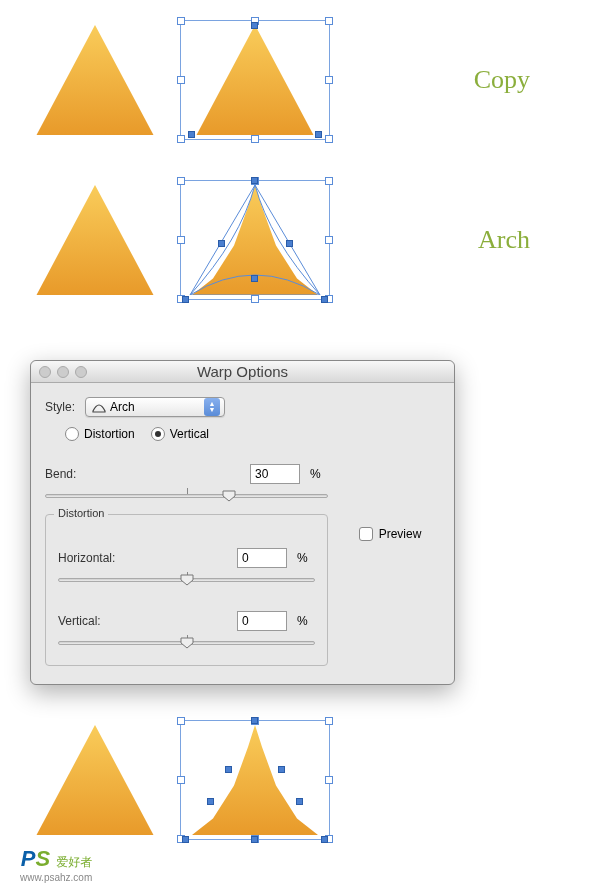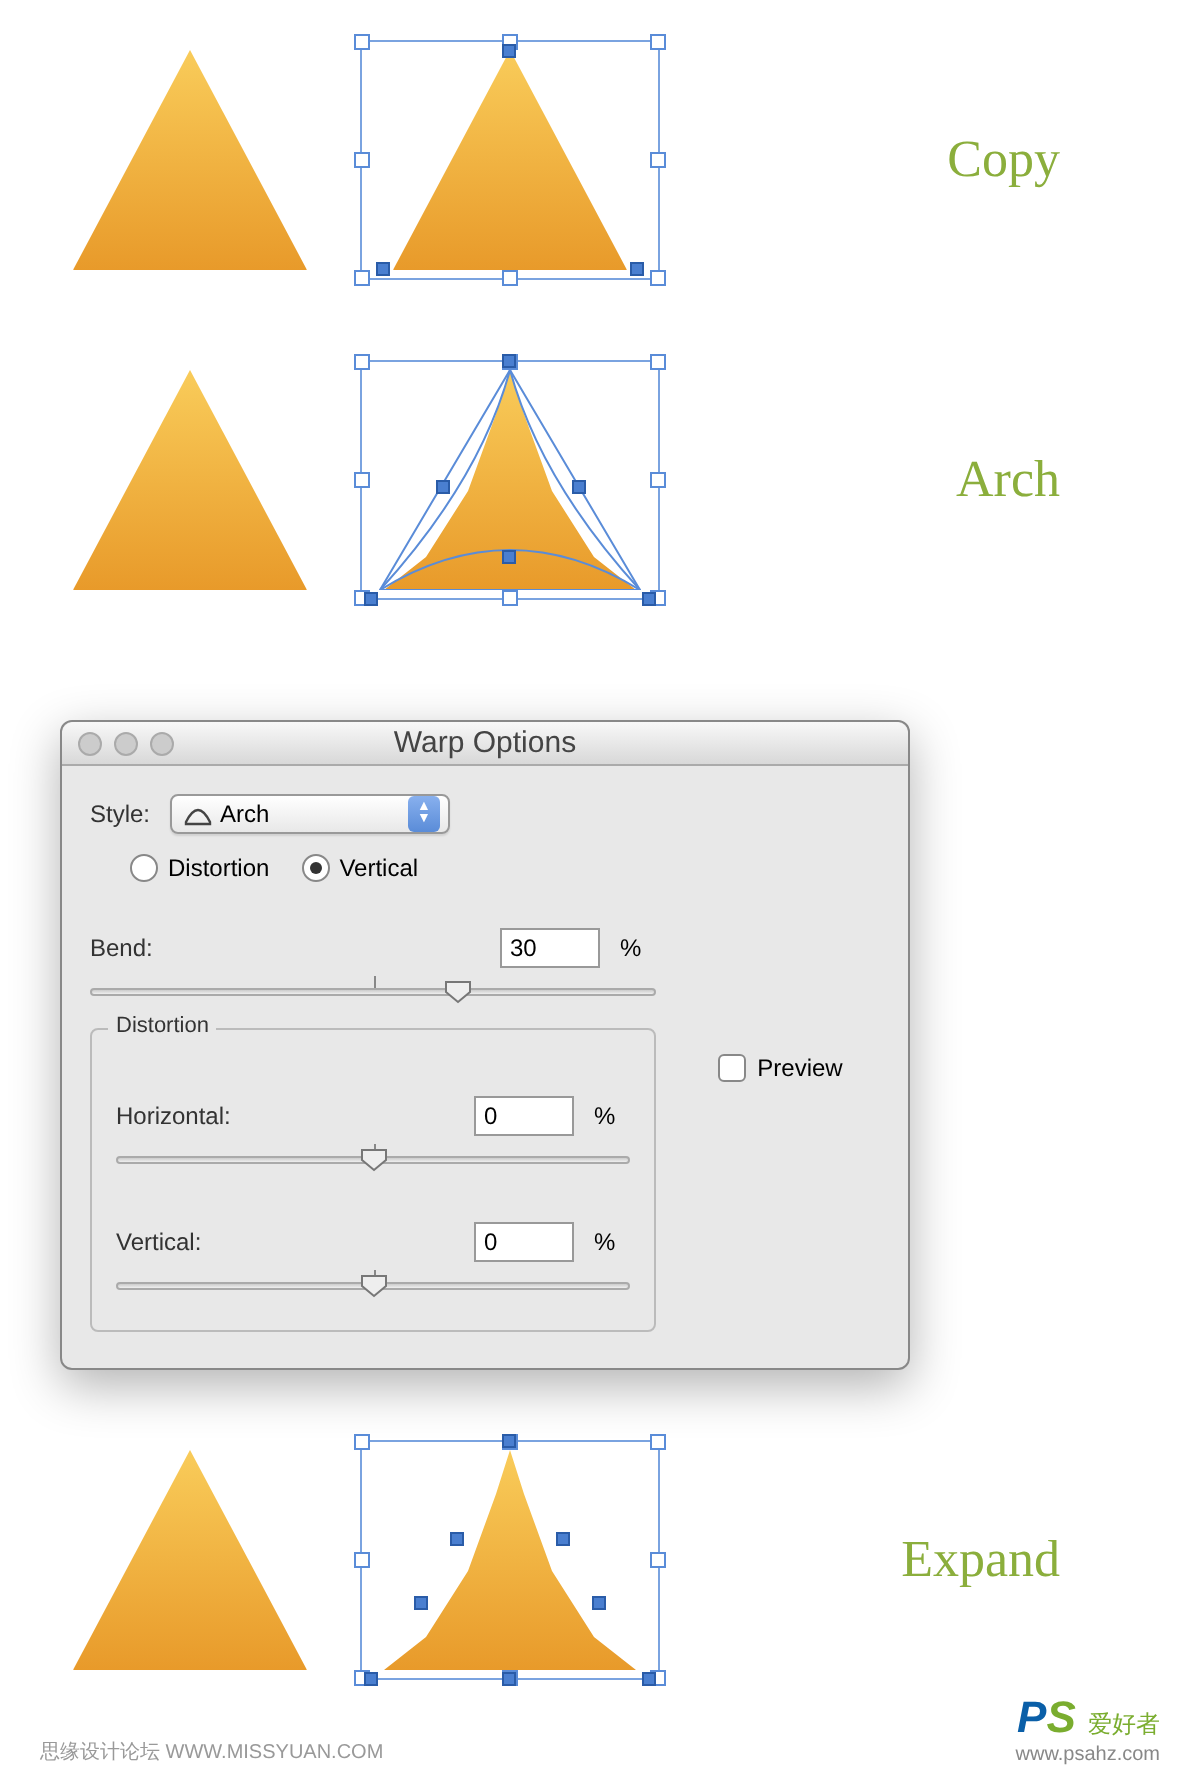--- a/index.html
+++ b/index.html
@@ -303,22 +303,20 @@
     <div class="anchor" style="top:-3px; left:calc(50% - 4px);"></div>
     <div class="anchor" style="bottom:-3px; left:2px;"></div>
     <div class="anchor" style="bottom:-3px; right:2px;"></div>
     <div class="anchor" style="bottom:-3px; left:calc(50% - 4px);"></div>
     <div class="anchor" style="top:38%; left:30%;"></div>
     <div class="anchor" style="top:38%; right:30%;"></div>
     <div class="anchor" style="top:65%; left:18%;"></div>
     <div class="anchor" style="top:65%; right:18%;"></div>
   </div>
   <div class="spacer"></div>
-  <div class="row-label">Expand</div>
 </div>
 
 <div class="footer">
-  <div>思缘设计论坛  WWW.MISSYUAN.COM</div>
   <div style="text-align:right;">
     <div class="ps-logo"><span class="p">P</span><span class="s">S</span> <span style="font-size:12px; color:#7aad2f; font-style:normal; font-weight:normal;">爱好者</span></div>
     <div class="ps-sub">www.psahz.com</div>
   </div>
 </div>
 
 </body></html>

